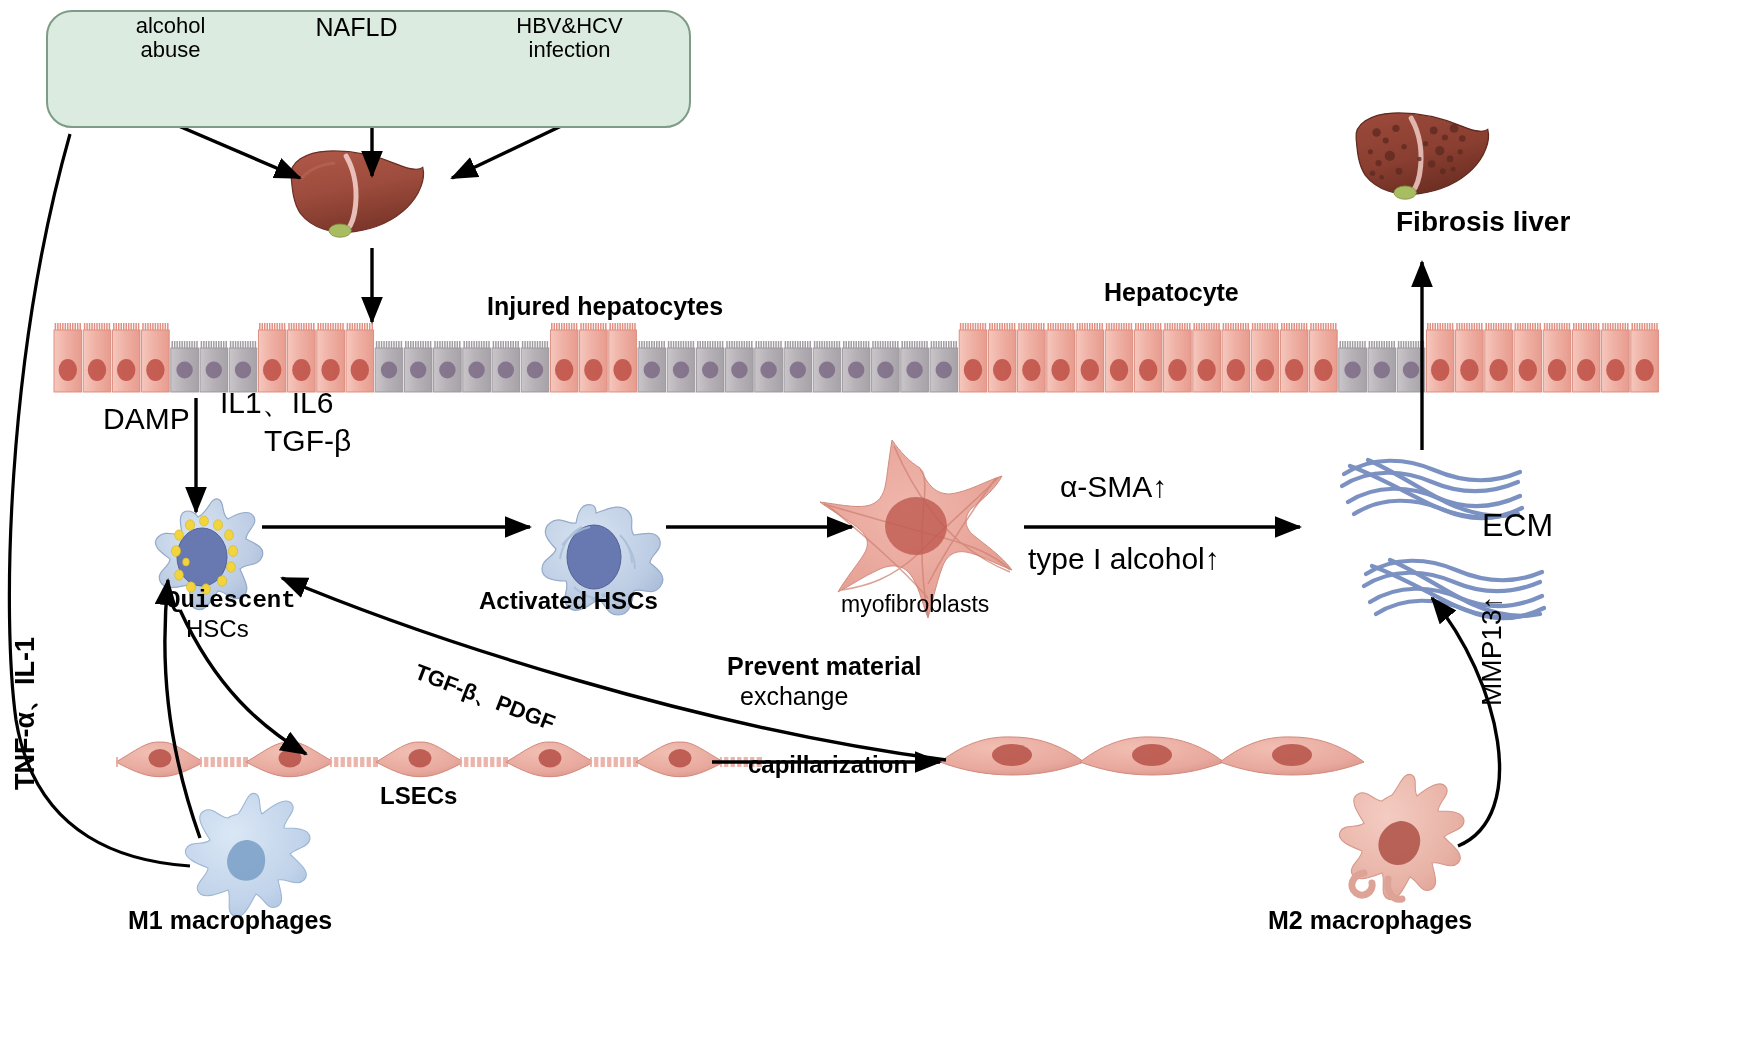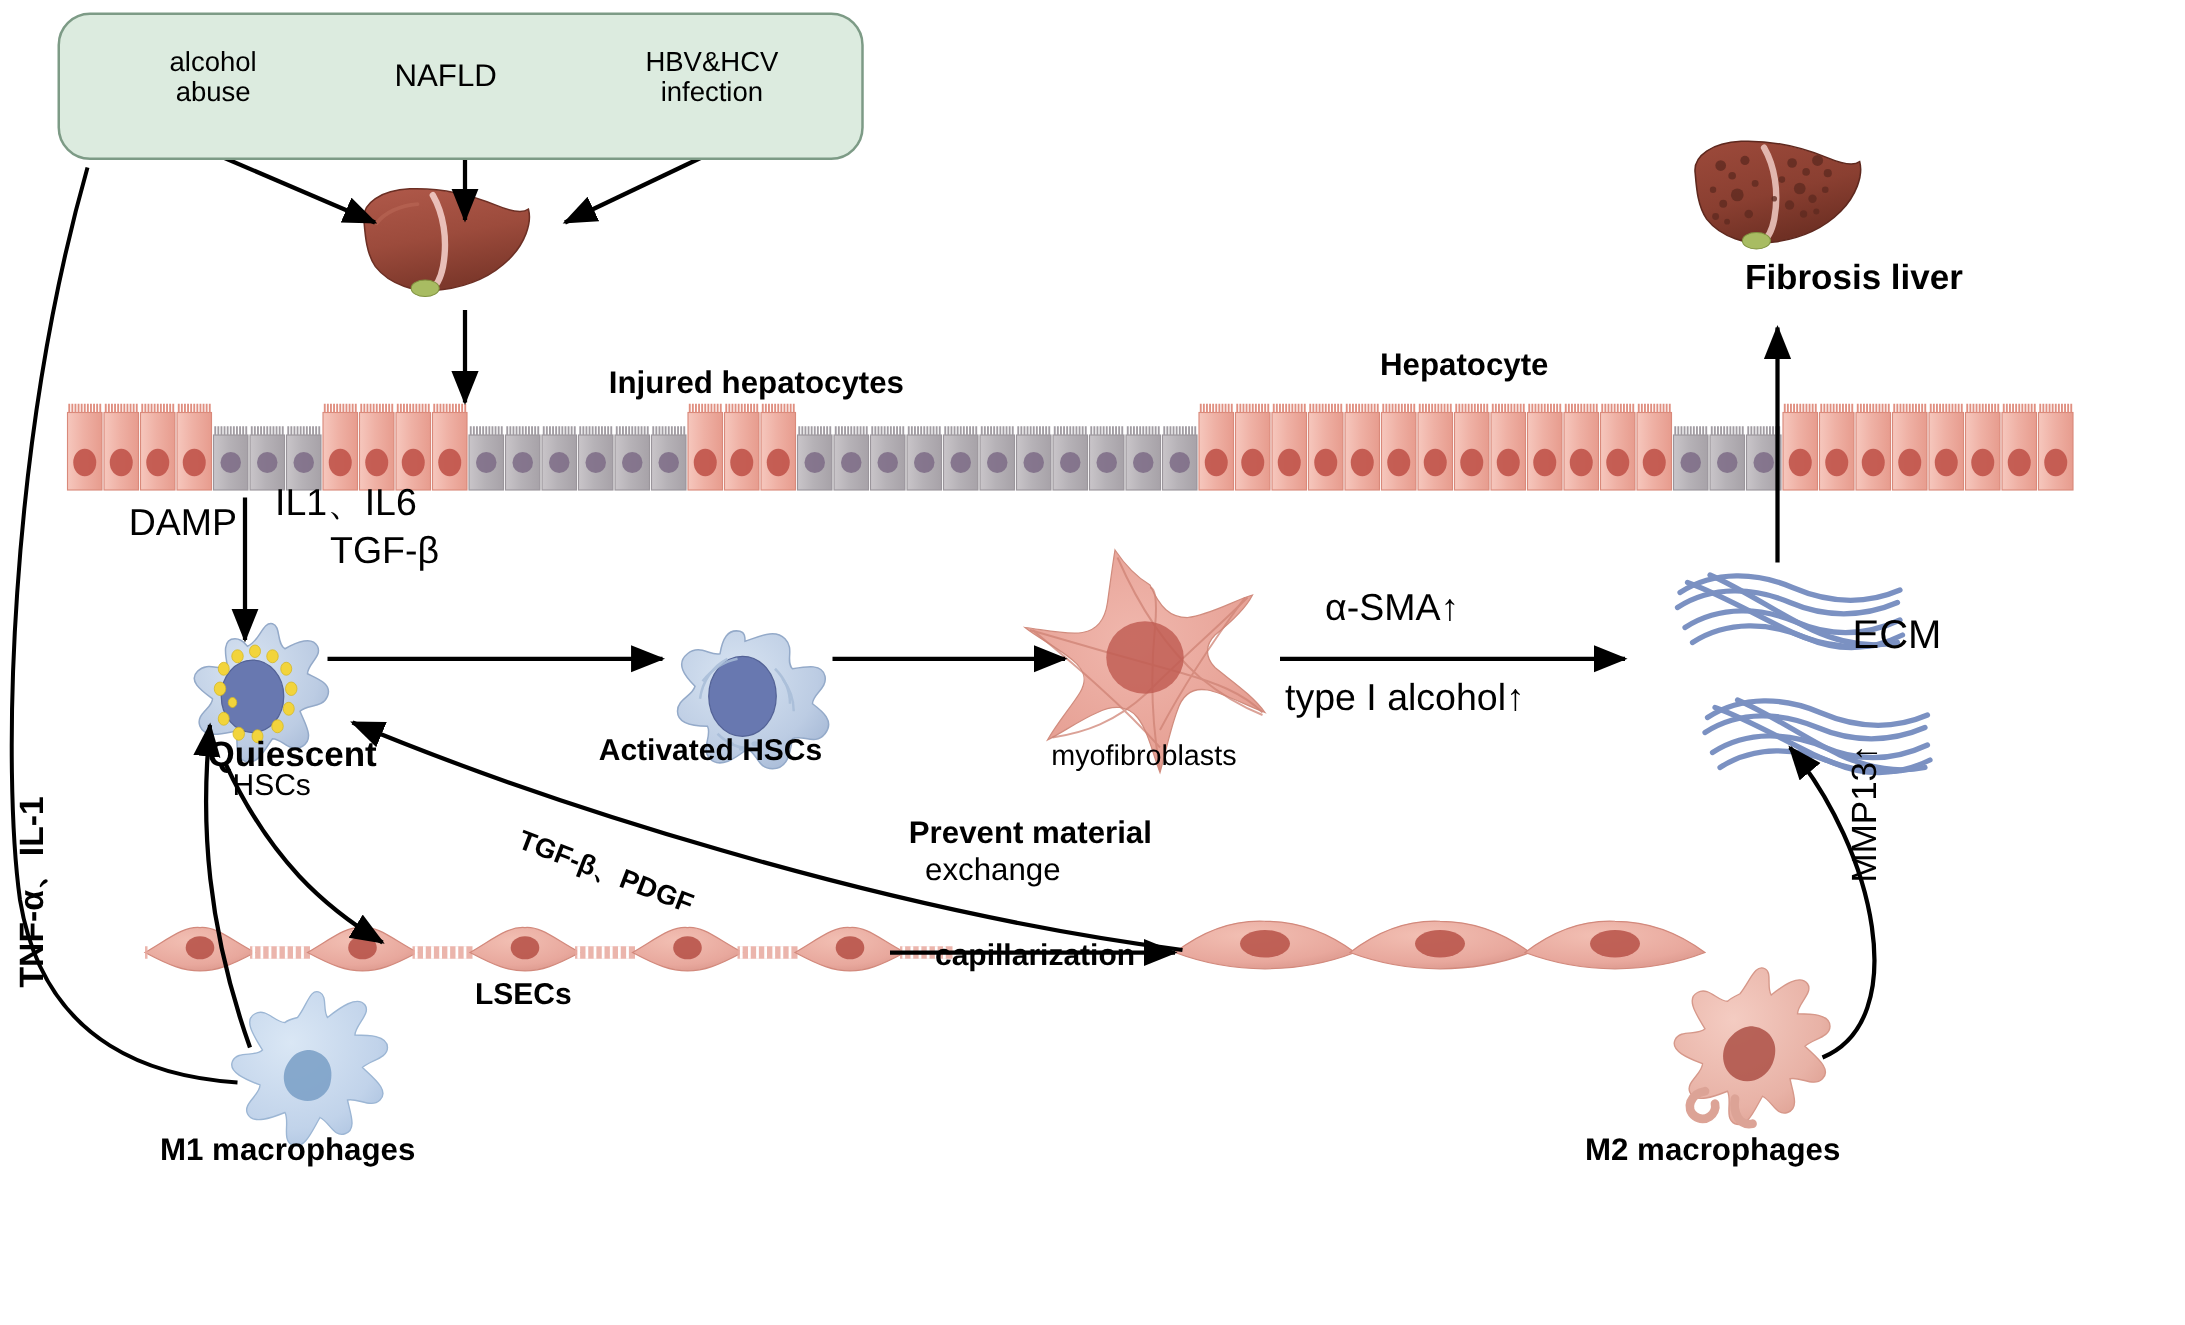--- a/index.html
+++ b/index.html
@@ -33,21 +33,21 @@
     border: 2px solid #7d9b86;
     background: #dcebdf;
     border-radius: 26px;
   }
   .hexwrap { position: absolute; }
   .hextext {
     position: absolute;
     top: 0; left: 0;
     width: 100%; height: 100%;
     display: flex; flex-direction: column;
-    align-items: center; justify-content: center;
+    align-items: center; justify-content: flex-start;
     color: #000;
     text-align: center;
     line-height: 1.1;
     pointer-events: none;
   }
 </style>
 </head>
 <body>
 
 <div id="stage">
@@ -680,32 +680,32 @@
 
   <div class="lbl bold" style="left:487px; top:292px; font-size:25px;">Injured hepatocytes</div>
 
   <div class="lbl bold" style="left:1104px; top:278px; font-size:25px;">Hepatocyte</div>
 
   <div class="lbl" style="left:103px; top:402px; font-size:30px;">DAMP</div>
 
   <div class="lbl" style="left:220px; top:386px; font-size:30px;text-align:center;">IL1、IL6</div>
   <div class="lbl" style="left:220px; top:424px; font-size:30px;margin-left:44px;">TGF-β</div>
 
-  <div class="lbl bold" style="left:166px; top:588px; font-size:28px;">Quiescent</div>
+  <div class="lbl bold" style="left:166px; top:588px; font-size:24px;font-family:Liberation Mono, monospace;">Quiescent</div>
   <div class="lbl" style="left:186px; top:616px; font-size:24px;">HSCs</div>
 
   <div class="lbl bold" style="left:479px; top:588px; font-size:24px;">Activated HSCs</div>
 
 
   <div class="lbl" style="left:841px; top:592px; font-size:23px;">myofibroblasts</div>
 
   <div class="lbl" style="left:1060px; top:470px; font-size:30px;">α-SMA↑</div>
   <div class="lbl" style="left:1028px; top:542px; font-size:30px;">type I alcohol↑</div>
 
-  <div class="lbl" style="left:1482px; top:490px; font-size:32px;">ECM</div>
+  <div class="lbl" style="left:1482px; top:508px; font-size:32px;">ECM</div>
 
   <div class="lbl bold" style="left:1396px; top:206px; font-size:28px;">Fibrosis liver</div>
 
   <div class="lbl" style="left:1476px; top:706px; font-size:28px; transform:rotate(-90deg); transform-origin:left top;">MMP13↑</div>
 
   <div class="lbl bold" style="left:10px; top:790px; font-size:27px; transform:rotate(-90deg); transform-origin:left top;">TNF-α、IL-1</div>
 
   <div class="lbl bold" style="left:420px; top:660px; font-size:22px; transform:rotate(21deg); transform-origin:left top;">TGF-β、PDGF</div>
 
   <div class="lbl bold" style="left:727px; top:652px; font-size:25px;">Prevent material</div>

